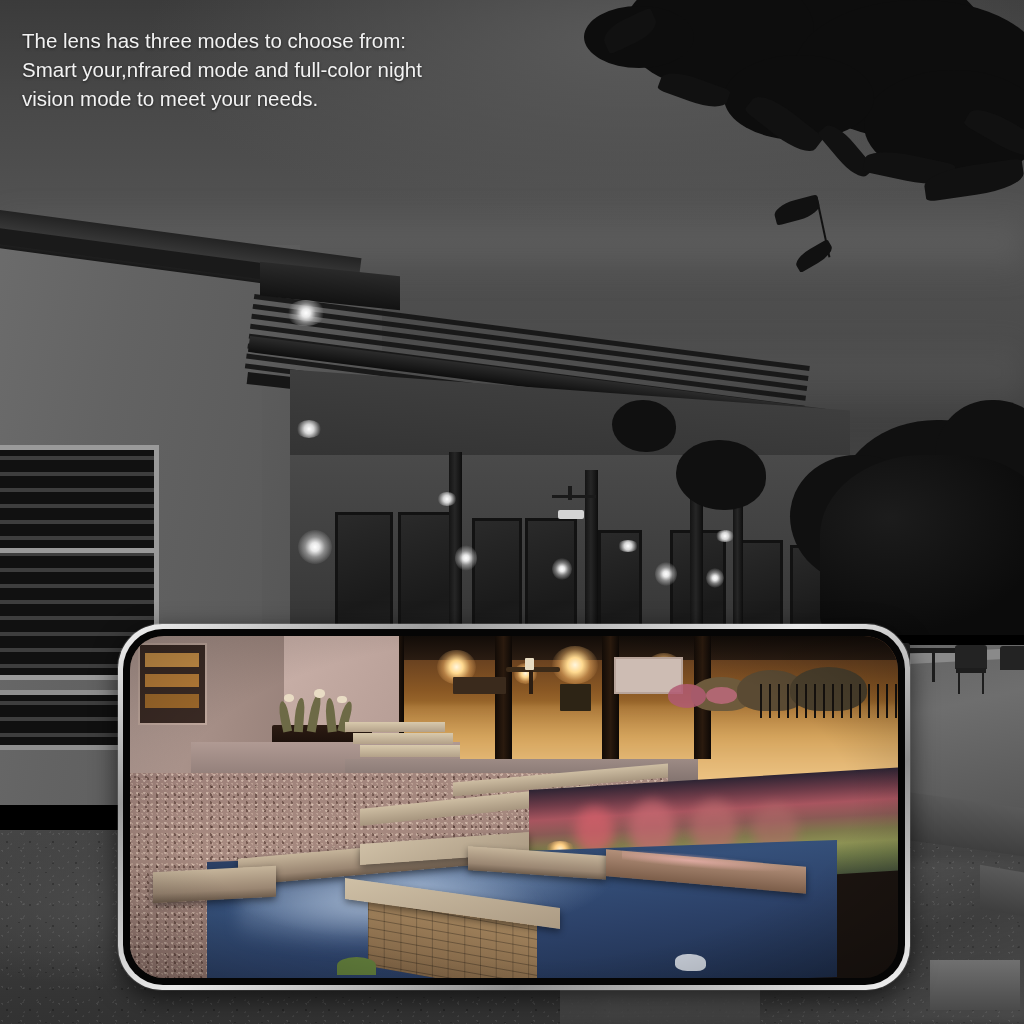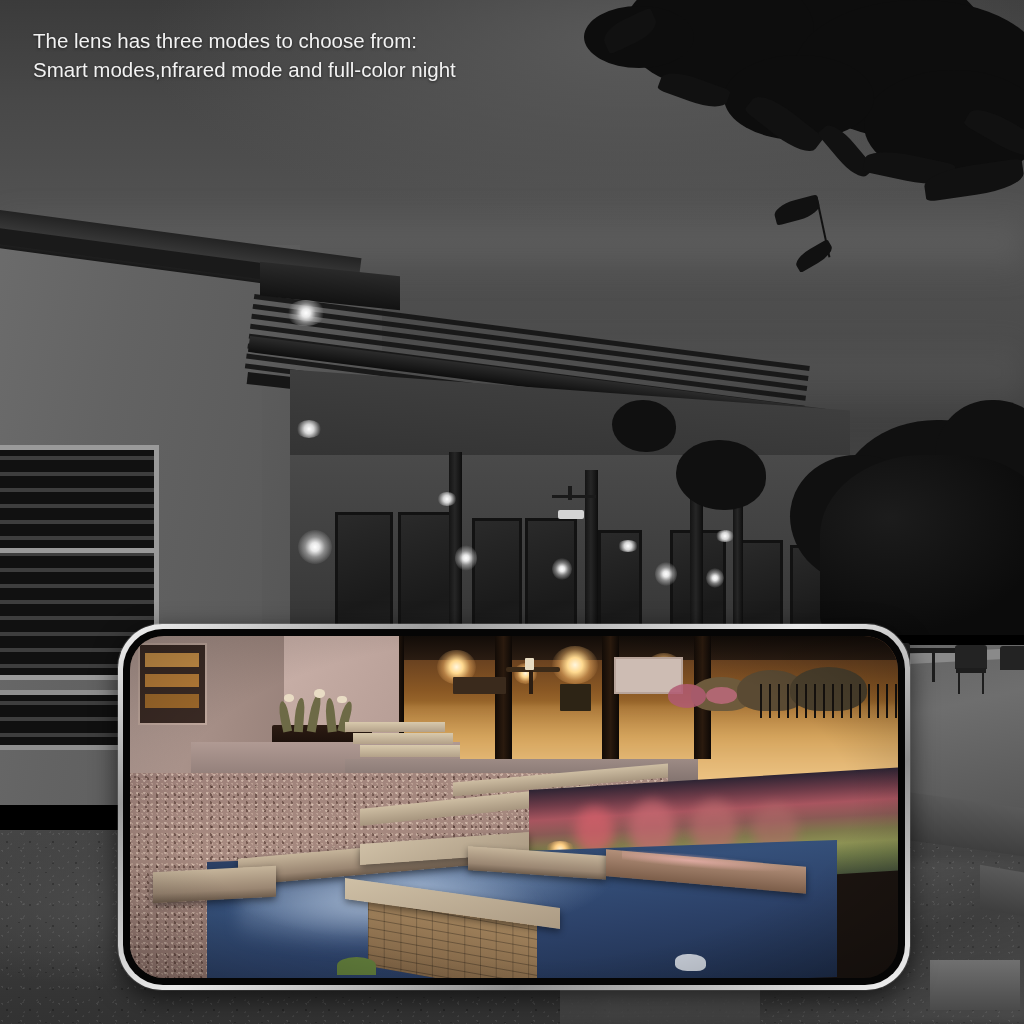--- a/index.html
+++ b/index.html
@@ -321,21 +321,20 @@
   #headline {
     color:#ffffff; font-size:38px; font-weight:bold; letter-spacing:-.4px;
     font-family:"DejaVu Sans", sans-serif;
     text-shadow:0 1px 3px rgba(0,0,0,.55);
     white-space:nowrap;
   }
   #subtext {
     margin-top:12px; color:#f2f2f2; font-size:20.5px; line-height:1.42;
     font-family:"Liberation Sans", sans-serif;
     text-shadow:0 1px 3px rgba(0,0,0,.55);
-    margin-left:11px;
   }
   #subtext div { white-space:nowrap; }
 </style>
 </head>
 <body>
 
 <div id="stage">
 
   <div id="bg-scene">
 
@@ -558,17 +557,18 @@
         <div class="s" style="left:71%;top:93%;width:4%;height:5%;background:#d8dde4;border-radius:40% 50% 30% 40%;opacity:.9;"></div>
 
         <div class="s sc-vignette"></div>
       </div>
     </div>
   </div>
 
   <div id="text-block">
     <div id="subtext">
       <div>The lens has three modes to choose from:</div>
-      <div>Smart modes,nfrared mode and full-color night</div>
+      <div>Smart your,nfrared mode and full-color night</div>
+      <div>vision mode to meet your needs.</div>
     </div>
   </div>
 
 </div>
 
 </body></html>

